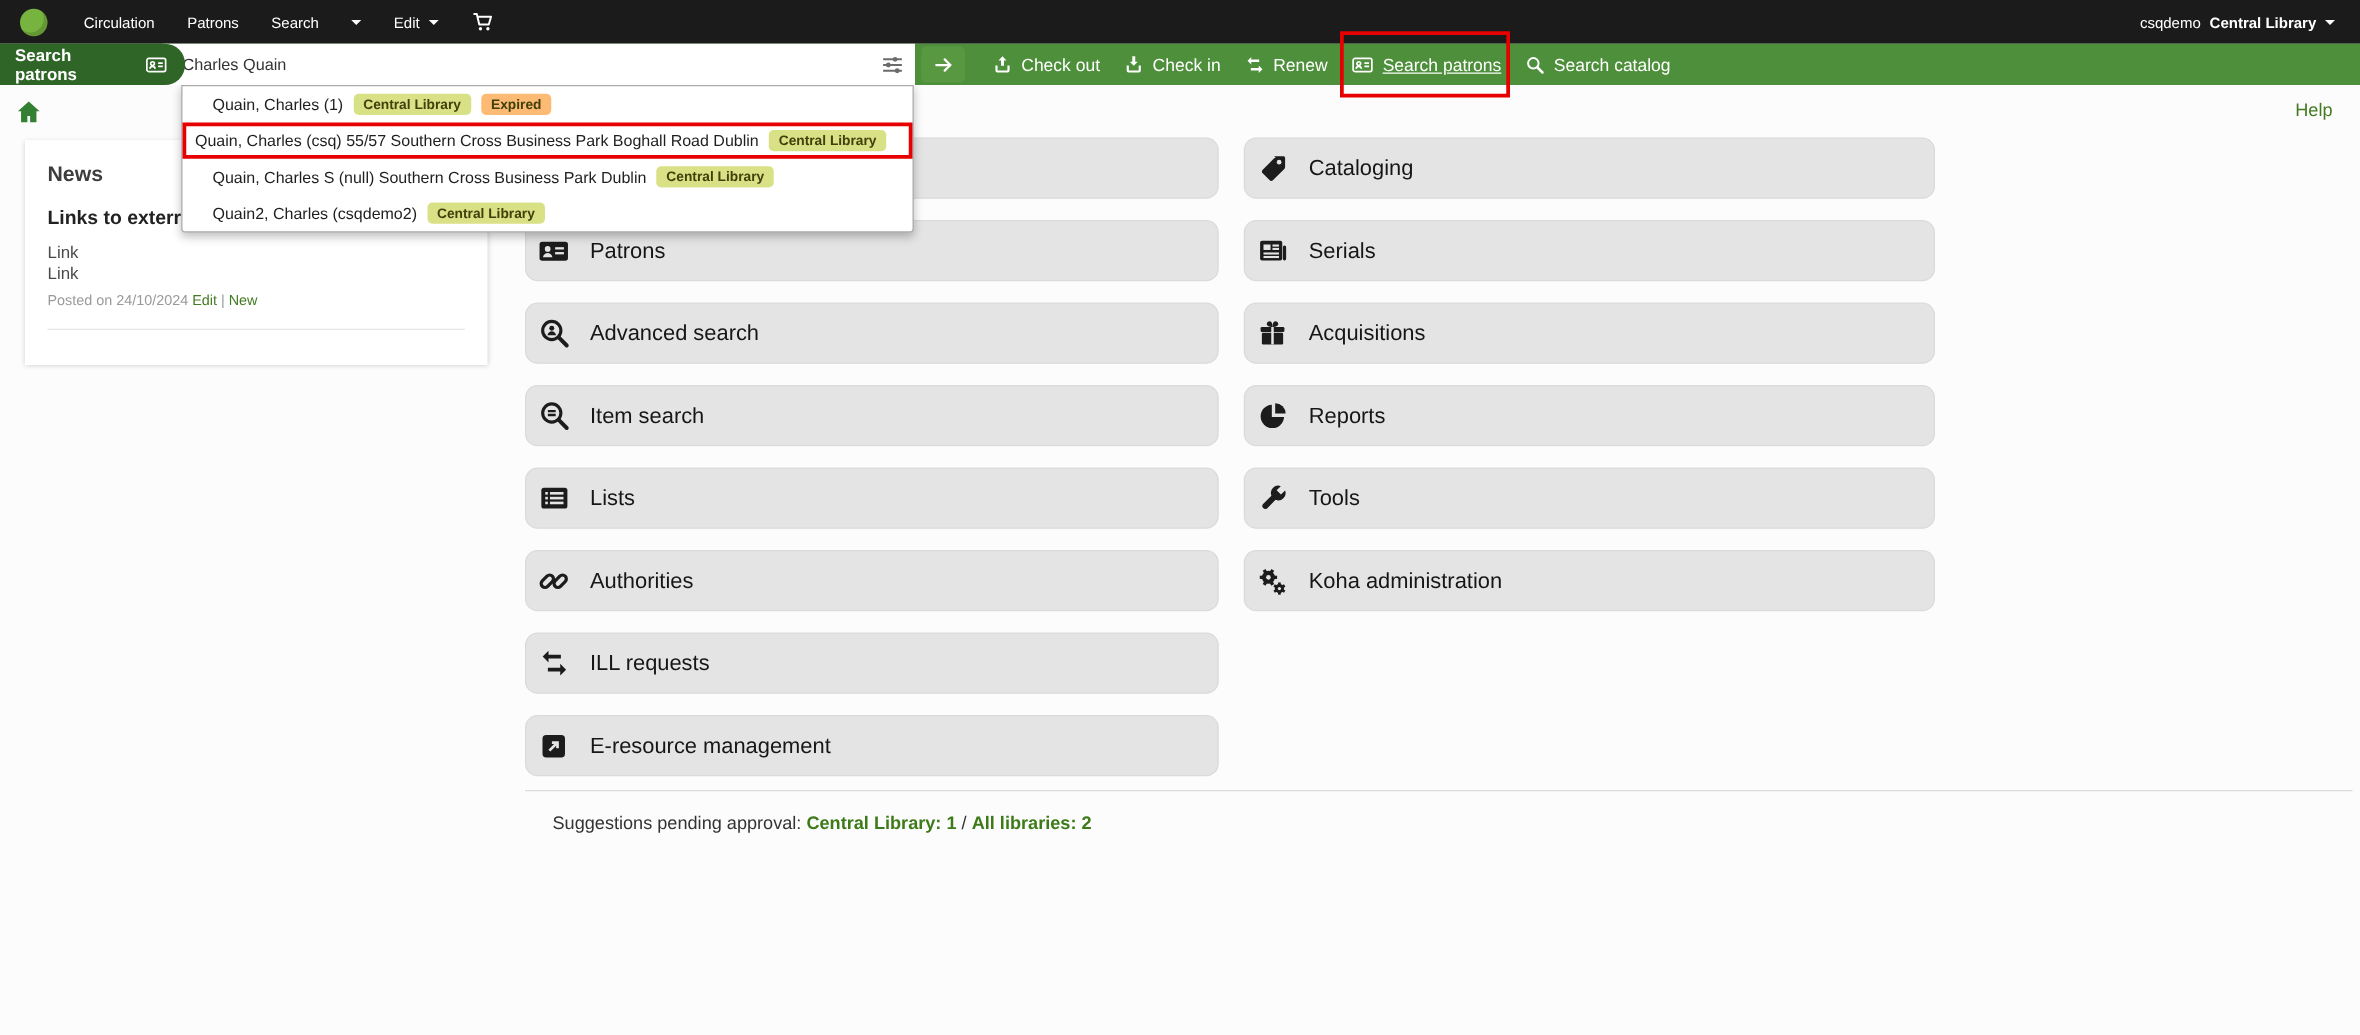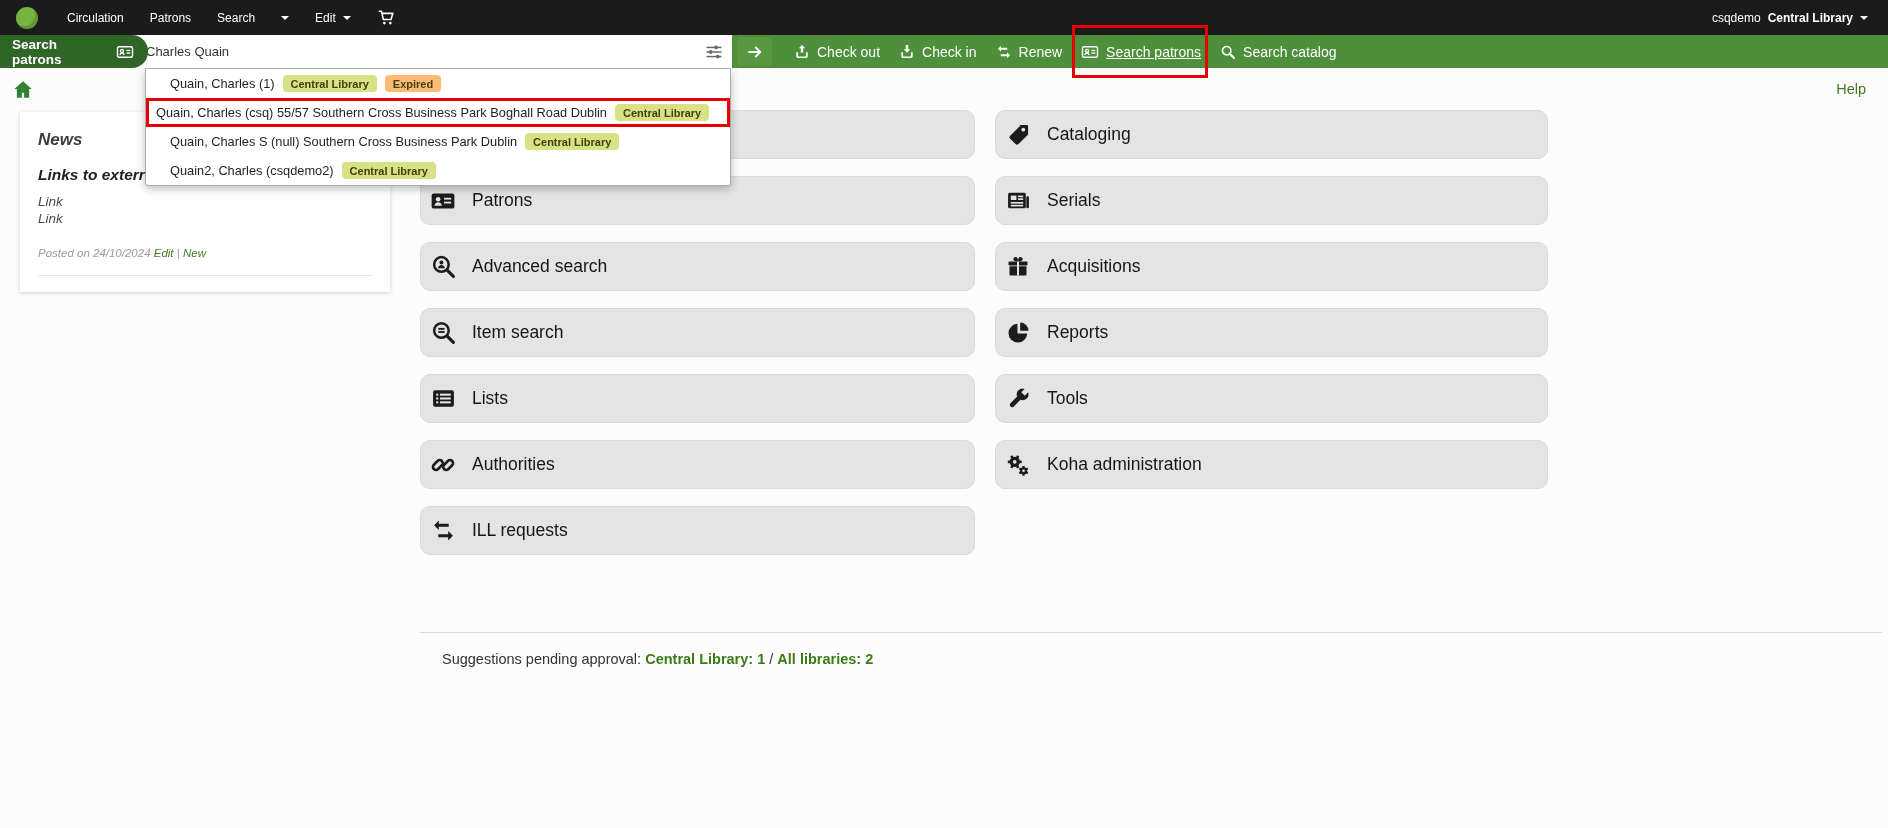--- a/index.html
+++ b/index.html
@@ -38,25 +38,25 @@
   .ac-item.highlighted { border:3px solid #e60000; padding:3px 7px; }
   .badge { margin-left:8px; font-size:11px; font-weight:bold; padding:2.5px 8px; border-radius:4px; color:#40400a; flex:0 0 auto; }
   .badge-lib { background:#d9e186; }
   .badge-exp { background:#fdba74; }
 
   
   .home-btn { position:absolute; left:12px; top:79px; width:22px; height:22px; cursor:pointer; z-index:10; }
   .help-link { position:absolute; right:22px; top:81px; color:#447a22; font-size:14.5px; cursor:pointer; z-index:10; }
 
   .news-panel { position:absolute; left:20px; top:112px; width:370px; background:#fff; box-shadow:0 1px 4px rgba(0,0,0,.18);
-                padding:18px 18px 16px 18px; z-index:10;font-style:italic; }
+                padding:18px 18px 28px 18px; z-index:10; }
   .news-title { font-size:17px; font-weight:bold; color:#3d3d3d; margin-bottom:16px; }
   .news-item-title { font-size:15.5px; font-weight:bold; color:#222; margin-bottom:9px; }
   .news-link { font-size:13.5px; color:#4a4a4a; line-height:17px; cursor:pointer; display:block; }
-  .news-meta { margin-top:20px; font-size:11.5px; color:#9a9a9a; }
+  .news-meta { margin-top:8px; font-size:11.5px; color:#9a9a9a; }
   .news-meta .green-link { color:#447a22; cursor:pointer; }
   .news-divider { border:none; border-top:1px solid #e6e6e6; margin-top:16px; }
 
   .col { position:absolute; top:110px; z-index:5; }
   .col-center { left:420px; width:555px; }
   .col-right { left:995px; width:553px; }
   .mod { height:49px; background:#e4e4e4; border:1px solid #dadada; border-radius:10px; margin-bottom:17px;
          display:flex; align-items:center; padding:0 8px; gap:15px; font-size:17.5px; color:#161616; cursor:pointer; }
   .mi { width:28px; height:26px; display:flex; align-items:center; justify-content:center; color:#1c1c1c; flex:0 0 auto; }
 
@@ -309,20 +309,29 @@
   <div class="mod">
     <span class="mi">
       <svg width="25" height="25" viewBox="0 0 24 24" fill="currentColor">
           <path d="M7.5 2.5 3 7l4.5 4.5v-3H17v-3H7.5z"></path>
           <path d="M16.5 12.5 21 17l-4.5 4.5v-3H7v-3h9.5z"></path>
         </svg>
     </span>
     <span class="module-label">ILL requests</span>
   </div>
 
+  <div class="mod">
+    <span class="mi">
+      <svg width="24" height="24" viewBox="0 0 24 24">
+          <rect x="3" y="3" width="18" height="18" rx="3" fill="currentColor"></rect>
+          <path d="M8.5 15.5 15 9M10.5 9H15v4.5" stroke="#e4e4e4" stroke-width="2.2" fill="none"></path>
+        </svg>
+    </span>
+    <span class="module-label">E-resource management</span>
+  </div>
 </div>
 
 <div class="col col-right">
 
   <div class="mod">
     <span class="mi">
       <svg width="25" height="25" viewBox="0 0 24 24">
           <path d="M12.8 2.8H20a1.2 1.2 0 0 1 1.2 1.2v7.2a2 2 0 0 1-.6 1.4l-8.6 8.6a2 2 0 0 1-2.8 0l-5.2-5.2a2 2 0 0 1 0-2.8l8.6-8.6a2 2 0 0 1 1.4-.6z" fill="currentColor"></path>
           <circle cx="16.6" cy="7.4" r="1.8" fill="#e4e4e4"></circle>
         </svg>

